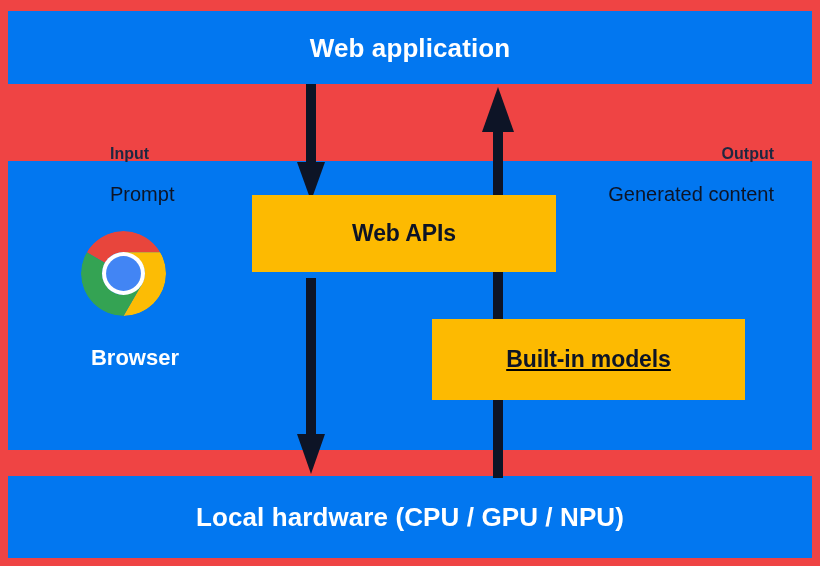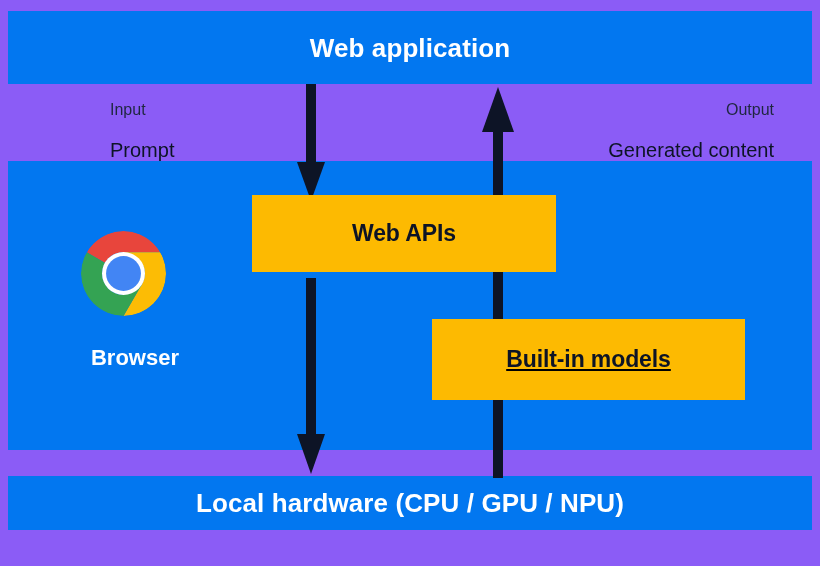--- a/index.html
+++ b/index.html
@@ -8,21 +8,21 @@
     background: #ffffff;
   }
   body {
     font-family: "Liberation Sans", sans-serif;
     -webkit-font-smoothing: antialiased;
   }
   #canvas {
     position: relative;
     width: 820px;
     height: 566px;
-    background: #8b5cf6;
+    background: #ef4444;
     overflow: hidden;
   }
 
   
   .band {
     position: absolute;
     background: #0277f0;
     display: flex;
     align-items: center;
     justify-content: center;
@@ -38,21 +38,21 @@
     top: 161px;
     width: 804px;
     height: 289px;
     justify-content: flex-start;
     align-items: flex-start;
   }
   #band-local-hardware {
     left: 8px;
     top: 476px;
     width: 804px;
-    height: 54px;
+    height: 82px;
   }
 
   .band-title {
     color: #ffffff;
     font-size: 26px;
     font-weight: 700;
     letter-spacing: 0.1px;
     line-height: 1;
     white-space: nowrap;
   }
@@ -70,22 +70,23 @@
     text-align: left;
   }
   #io-output {
     right: 46px;
     top: 100px;
     text-align: right;
   }
   .io-kind {
     display: block;
     font-size: 16px;
-    font-weight: 400;
+    font-weight: 700;
     color: #1f2740;
+    margin-top: 44px;
   }
   .io-value {
     display: block;
     font-size: 20px;
     font-weight: 400;
     color: #0d1426;
     margin-top: 18px;
   }
 
   

